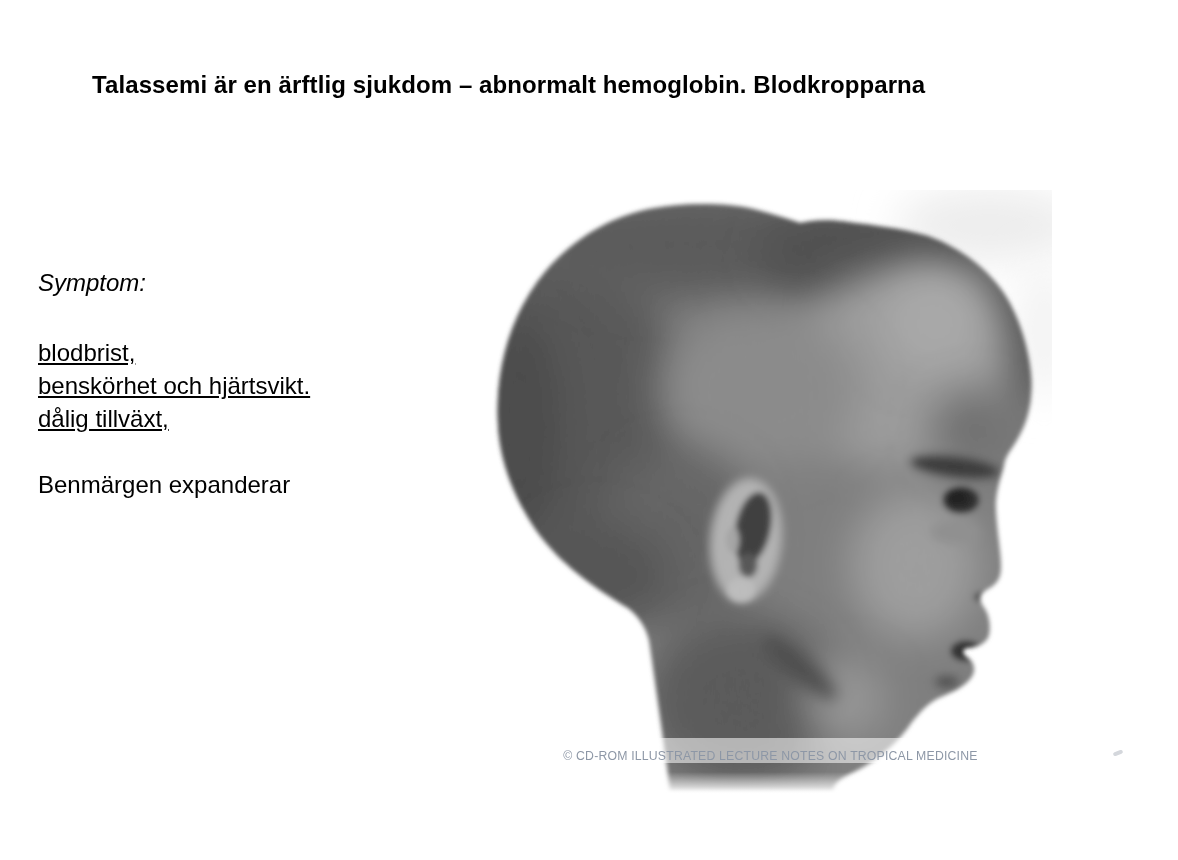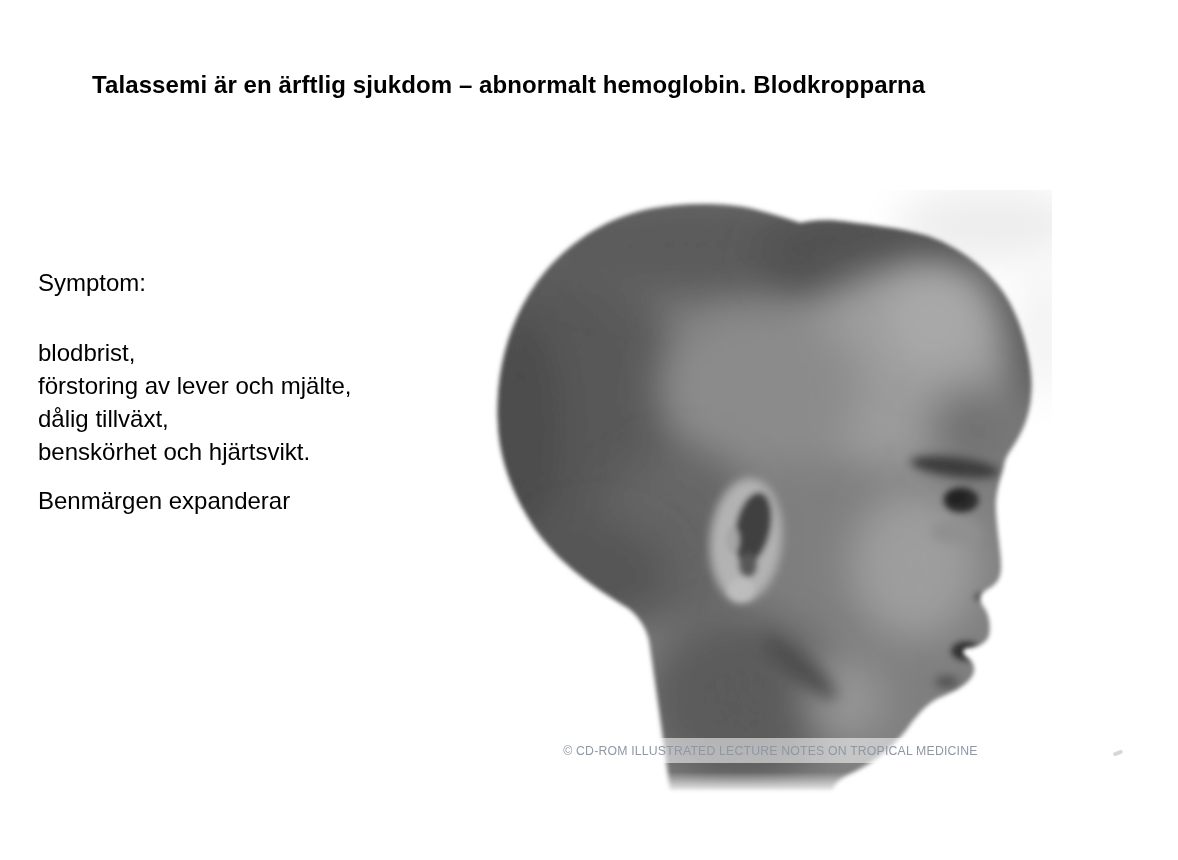--- a/index.html
+++ b/index.html
@@ -19,35 +19,35 @@
     font-weight:bold; font-size:24px; line-height:33px;
     letter-spacing:0.1px; color:#000;
   }
   .title div { white-space:nowrap; }
 
   
   .symptoms {
     position:absolute; left:38px; top:266px;
     font-size:24px; line-height:33px; color:#000;
   }
-  .symptoms .sym-heading { white-space:nowrap; }
+  .symptoms .sym-heading { white-space:nowrap;font-style:italic; }
   .symptoms .sym-lines { margin-top:37px; }
-  .symptoms .sym-lines div { white-space:nowrap; }
-  .symptoms .sym-note { margin-top:16px; white-space:nowrap; }
+  .symptoms .sym-lines div { white-space:nowrap;text-decoration:underline; }
+  .symptoms .sym-note { margin-top:33px; white-space:nowrap; }
 
   
   .photo {
     position:absolute; left:486px; top:190px; width:566px; height:604px;
   }
   .photo svg { position:absolute; left:0; top:0; }
 
   .caption-band {
     position:absolute; left:12px; top:548px; width:544px; height:25px;
     background:rgba(255,255,255,0.55);
-    display:flex; align-items:center; justify-content:center;
+    display:flex; align-items:flex-end; justify-content:center;
     z-index:2;
   }
   .caption-band span {
     font-size:12.5px; letter-spacing:0.2px; color:#8d97a6;
     white-space:nowrap; transform:scaleX(0.98);
   }
   .stray-mark {
     position:absolute; left:627px; top:561px; width:10px; height:4px;
     background:#d4d7dc; border-radius:2px; transform:rotate(-20deg); z-index:2;
   }
@@ -58,23 +58,22 @@
 <div class="slide">
 
   <div class="title">
     <div>Talassemi är en ärftlig sjukdom – abnormalt hemoglobin. Blodkropparna</div>
   </div>
 
   <div class="symptoms">
     <div class="sym-heading">Symptom:</div>
     <div class="sym-lines">
       <div>blodbrist,</div>
-      <div>förstoring av lever och mjälte,</div>
+      <div>benskörhet och hjärtsvikt.</div>
       <div>dålig tillväxt,</div>
-      <div>benskörhet och hjärtsvikt.</div>
     </div>
     <div class="sym-note">Benmärgen expanderar</div>
   </div>
 
   <div class="photo" aria-label="Black-and-white profile photograph of a child with thalassemia showing an enlarged, bossed skull">
     <svg width="566" height="604" viewBox="486 190 566 604" xmlns="http://www.w3.org/2000/svg">
       <defs>
         <clipPath id="headClip">
           <path d="M 670,791
                    C 665,750 657,695 649,640

